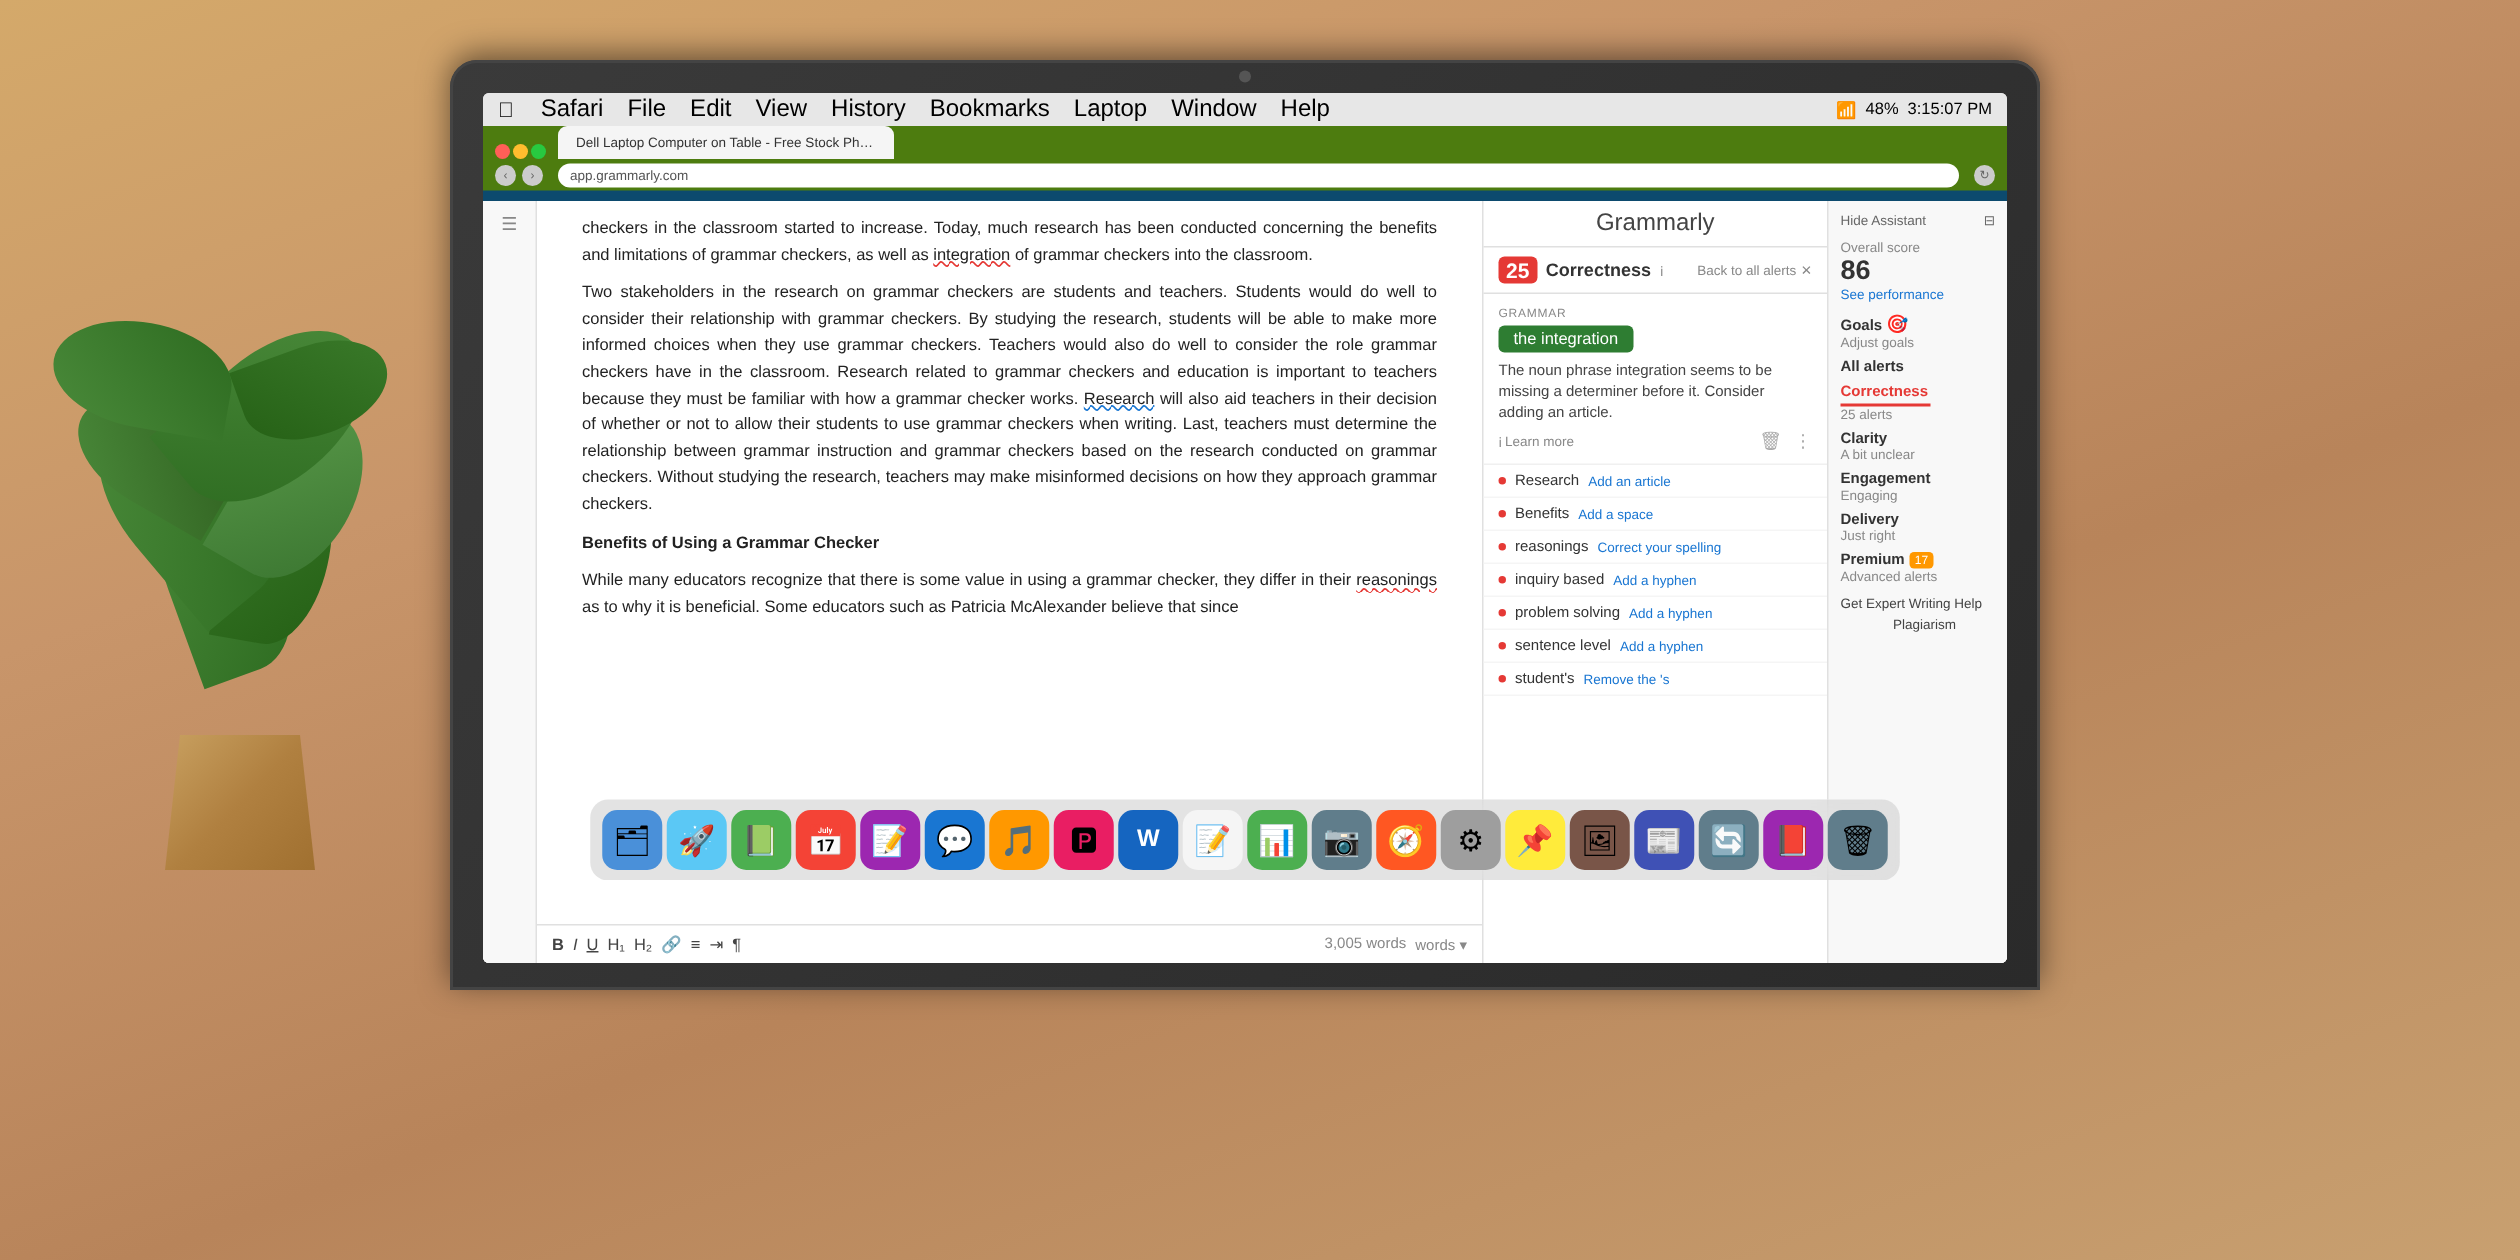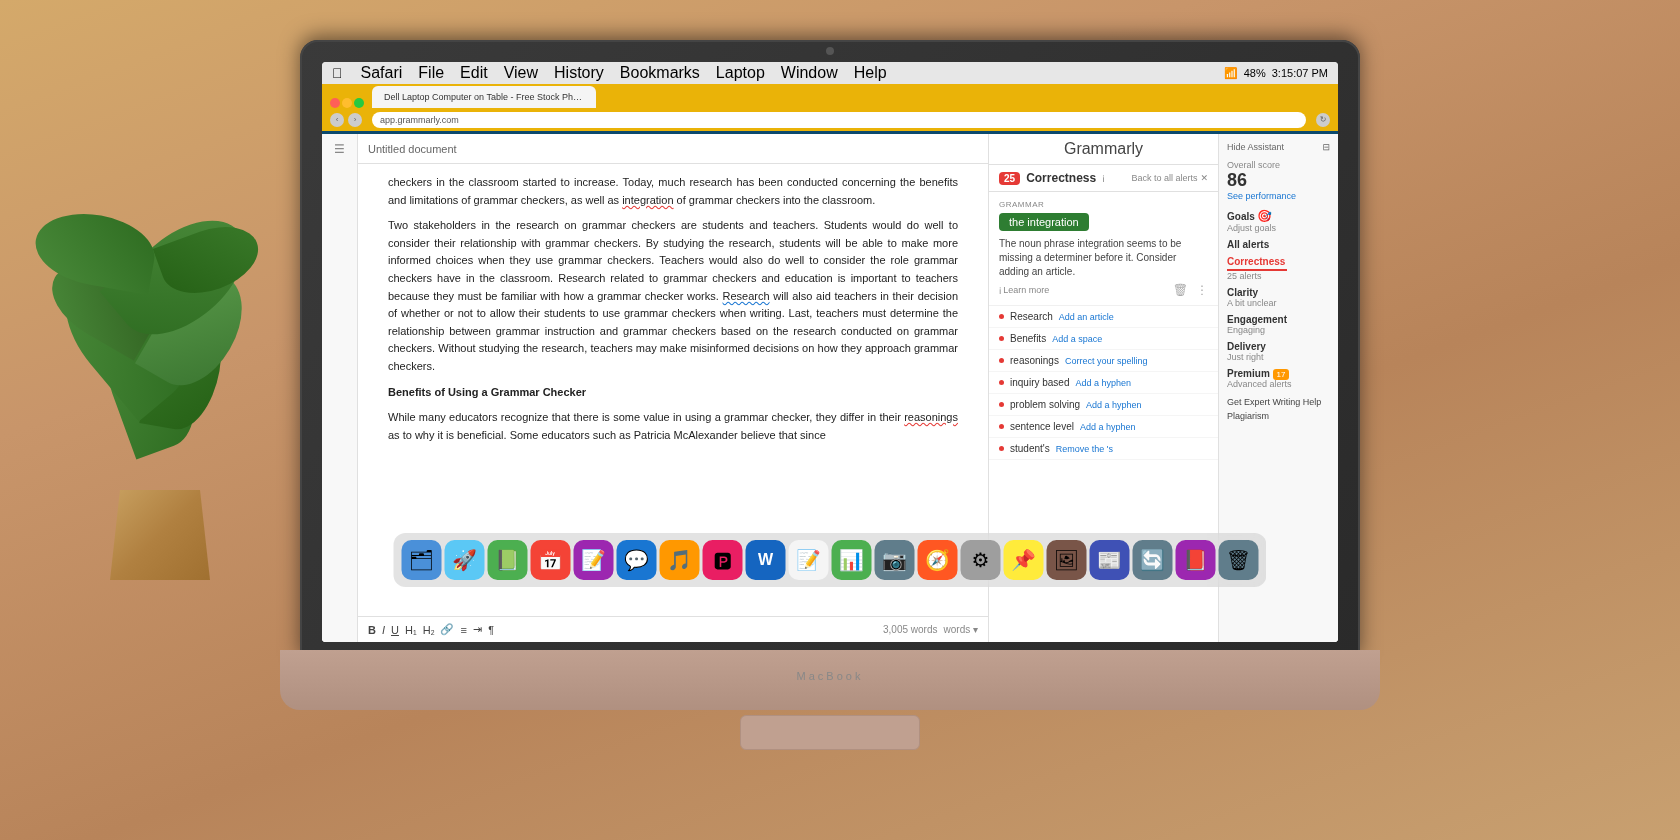--- a/index.html
+++ b/index.html
@@ -140,24 +140,24 @@
       width: 1016px;
       height: 558px;
       background: #f5f5f5;
       display: flex;
       flex-direction: column;
     }
 
     
     .browser-chrome {
       height: 50px;
-      background: #eab308;
+      background: #4d7c0f;
       display: flex;
       flex-direction: column;
-      border-bottom: 3px solid #0c4a6e;
+      border-bottom: 7px solid #0c4a6e;
     }
     .browser-tab-bar {
       height: 26px;
       display: flex;
       align-items: flex-end;
       padding: 0 8px;
     }
     .browser-tab {
       height: 22px;
       background: #f5f5f5;
@@ -310,21 +310,21 @@
       border-bottom: 1px solid #e0e0e0;
       display: flex;
       align-items: center;
       gap: 6px;
     }
     .correctness-badge {
       background: #e53935;
       color: #fff;
       border-radius: 4px;
       padding: 1px 5px;
-      font-size: 10px;
+      font-size: 14px;
       font-weight: 600;
     }
     .correctness-title {
       font-size: 12px;
       font-weight: 600;
       color: #333;
     }
     .back-alerts {
       margin-left: auto;
       font-size: 9px;
@@ -606,23 +606,20 @@
           </div>
         </div>
 
         <div class="content-area">
 
           <div class="grammarly-left-nav">
             <span style="font-size:12px;color:#888;cursor:pointer;">☰</span>
           </div>
 
           <div class="document-area">
-            <div class="doc-header">
-              <span>Untitled document</span>
-            </div>
             <div class="doc-content">
               <p>
                 <span>checkers in the classroom started to increase. Today, much research has been conducted concerning the benefits and limitations of grammar checkers, as well as </span><span class="underline-red">integration</span><span> of grammar checkers into the classroom.</span>
               </p>
               <p>
                 <span>    Two stakeholders in the research on grammar checkers are students and teachers. Students would do well to consider their relationship with grammar checkers. By studying the research, students will be able to make more informed choices when they use grammar checkers. Teachers would also do well to consider the role grammar checkers have in the classroom. Research related to grammar checkers and education is important to teachers because they must be familiar with how a grammar checker works. </span><span class="underline-blue">Research</span><span> will also aid teachers in their decision of whether or not to allow their students to use grammar checkers when writing. Last, teachers must determine the relationship between grammar instruction and grammar checkers based on the research conducted on grammar checkers. Without studying the research, teachers may make misinformed decisions on how they approach grammar checkers.</span>
               </p>
               <p>
                 <span class="doc-bold-heading">Benefits of Using a Grammar Checker</span>
               </p>
@@ -759,21 +756,21 @@
 
             <div class="score-item">
               <span class="score-item-label">Premium</span>
               <span class="premium-badge">17</span>
               <div class="score-item-sub">Advanced alerts</div>
             </div>
 
             <div style="margin-top:8px;">
               <div style="font-size:9px;color:#444;font-weight:500;">Get Expert Writing Help</div>
             </div>
-            <div style="margin-top:4px;">
+            <div style="margin-top:4px;margin-left:35px;">
               <div style="font-size:9px;color:#444;font-weight:500;">Plagiarism</div>
             </div>
           </div>
 
         </div>
       </div>
 
       <div class="macos-dock">
         <div class="dock-icon" style="background:#4a90d9;">🗂</div>
         <div class="dock-icon" style="background:#5bc8f5;">🚀</div>
@@ -793,21 +790,14 @@
         <div class="dock-icon" style="background:#795548;">🖼</div>
         <div class="dock-icon" style="background:#3f51b5;">📰</div>
         <div class="dock-icon" style="background:#607d8b;">🔄</div>
         <div class="dock-icon" style="background:#9c27b0;">📕</div>
         <div class="dock-icon" style="background:#607d8b;">🗑</div>
       </div>
 
     </div>
   </div>
 
-  <div class="laptop-body">
-    <div class="laptop-hinge"></div>
-    <div class="laptop-bottom">
-      <div class="laptop-label">MacBook</div>
-    </div>
-    <div class="laptop-trackpad"></div>
-  </div>
 
 </div>
 
 </body></html>

